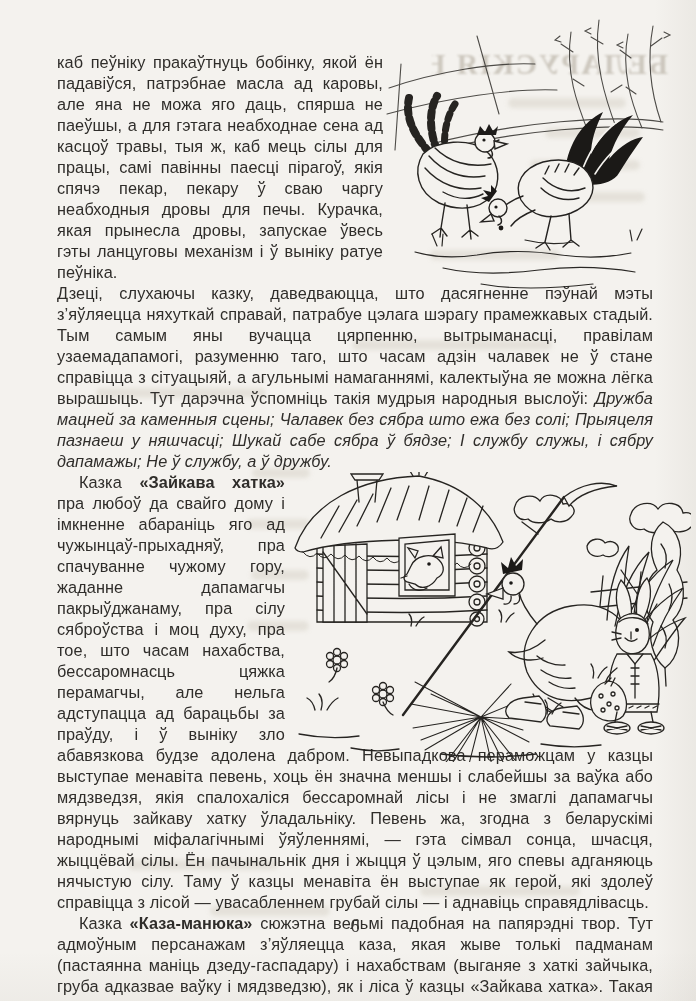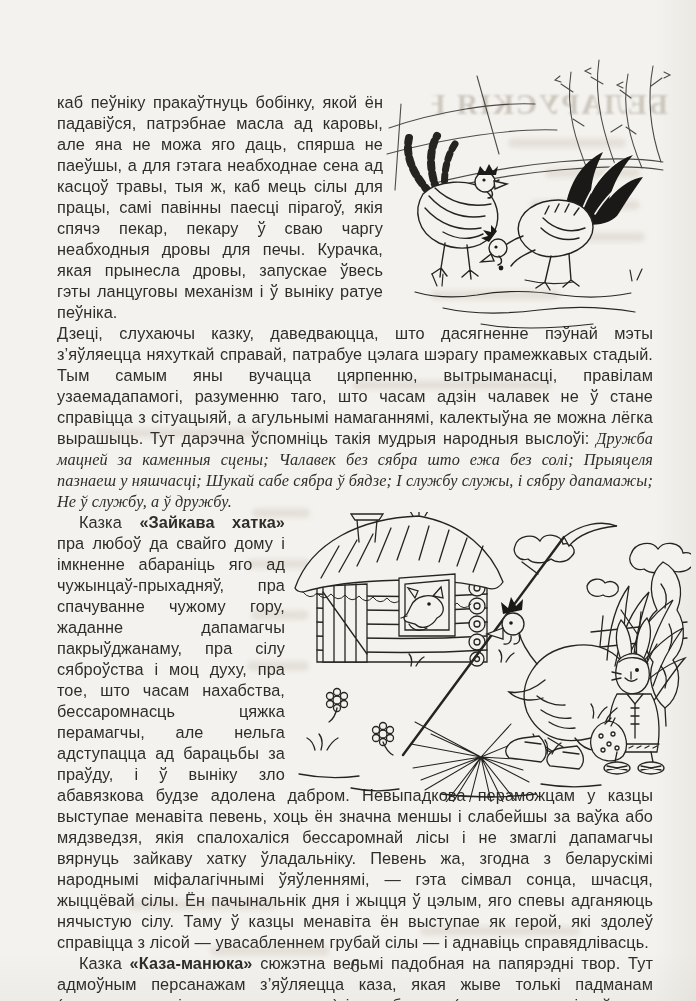--- a/index.html
+++ b/index.html
@@ -6,21 +6,21 @@
   html,body { width:696px; height:1001px; overflow:hidden; }
   body {
     background:#f4f2ee;
     background-image:
       linear-gradient(90deg, rgba(120,110,95,0) 94%, rgba(120,110,95,.07) 100%),
       linear-gradient(0deg, rgba(120,110,95,.05) 0%, rgba(120,110,95,0) 5%);
     font-family:"Liberation Sans","DejaVu Sans",sans-serif;
     color:#2f2d2a;
     position:relative;
   }
-  .page { position:absolute; inset:0;margin-top:40px; }
+  .page { position:absolute; inset:0; }
 
   
   .ghost-title {
     position:absolute; top:48px; left:432px; width:236px; height:36px;
     font-family:"Liberation Serif","DejaVu Serif",serif;
     font-weight:bold; font-size:29px; letter-spacing:2px;
     color:rgba(142,132,114,.38);
     transform:scaleX(-1);
     filter:blur(1.1px);
     white-space:nowrap; overflow:hidden;
@@ -32,21 +32,21 @@
   }
 
   .textflow {
     position:absolute; top:52px; left:57px; width:596px; z-index:1;
   }
   p.body-p {
     font-size:16.3px; line-height:21px; text-align:justify;
     letter-spacing:.1px;
   }
   p.indent { text-indent:22px; }
-  .proverbs { font-style:italic;font-family:Liberation Serif, serif; }
+  .proverbs { font-style:italic; }
   .tale-title { font-weight:bold; }
 
   .float-top { float:right; width:260px; height:230px; position:relative; margin-left:10px; }
   .float-top svg { position:absolute; top:-50px; left:-8px; }
   .float-mid { float:right; width:360px; height:272px; position:relative; margin-left:8px; }
   .float-mid svg { position:absolute; top:0; left:-2px; }
 
   .page-number {
     position:absolute; top:916px; left:57px; width:596px;
     text-align:center; z-index:1;

